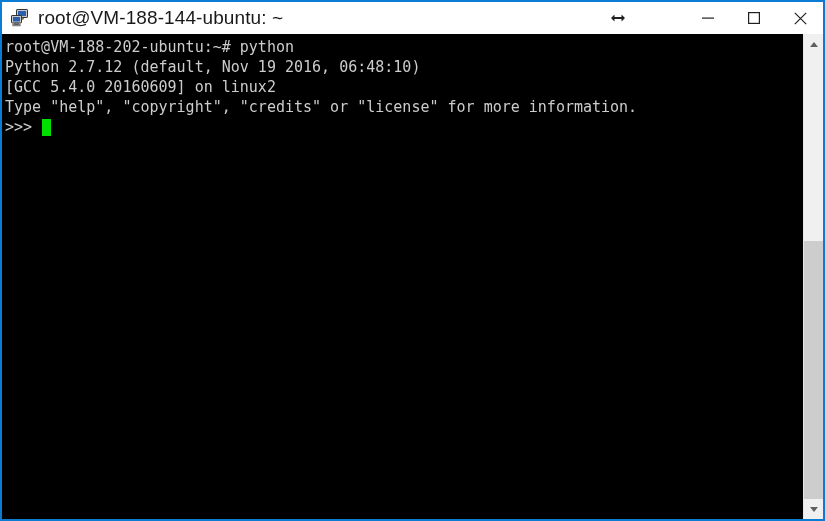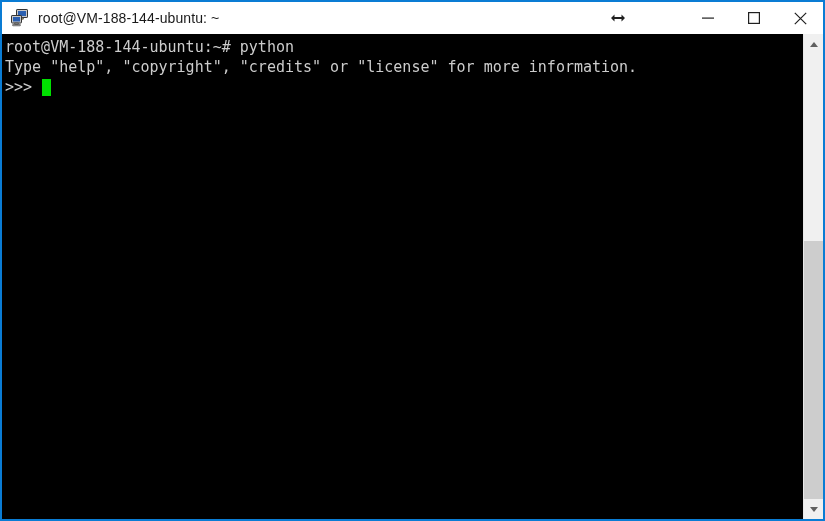--- a/index.html
+++ b/index.html
@@ -45,21 +45,21 @@
     min-width: 0;
   }
   #app-icon {
     width: 20px;
     height: 20px;
     position: relative;
     flex: 0 0 auto;
     margin-right: 8px;
   }
   #title-text {
-    font-size: 14px;
+    font-size: 19px;
     color: #1a1a1a;
     white-space: nowrap;
     letter-spacing: 0.1px;
     font-family: "Liberation Sans", sans-serif;
   }
 
   #title-right {
     display: flex;
     align-items: stretch;
     height: 100%;
@@ -213,21 +213,23 @@
           <path d="M0.8 0.8 L12.2 12.2 M12.2 0.8 L0.8 12.2" stroke="#202020" stroke-width="1.2"></path>
         </svg>
       </div>
 
     </div>
   </div>
 
   <div id="content">
 
     <div id="terminal">
-      <div class="term-line">root@VM-188-144-ubuntu:~# python</div>
+      <div class="term-line">root@VM-188-202-ubuntu:~# python</div>
+      <div class="term-line">Python 2.7.12 (default, Nov 19 2016, 06:48:10)</div>
+      <div class="term-line">[GCC 5.4.0 20160609] on linux2</div>
       <div class="term-line">Type "help", "copyright", "credits" or "license" for more information.</div>
       <div class="term-line cursor-line"><span>&gt;&gt;&gt; </span><span id="cursor-block"></span></div>
     </div>
 
     <div id="scrollbar">
       <div class="sb-btn">
         <span class="sb-arrow up"></span>
       </div>
       <div class="sb-track">
         <div id="sb-thumb"></div>

